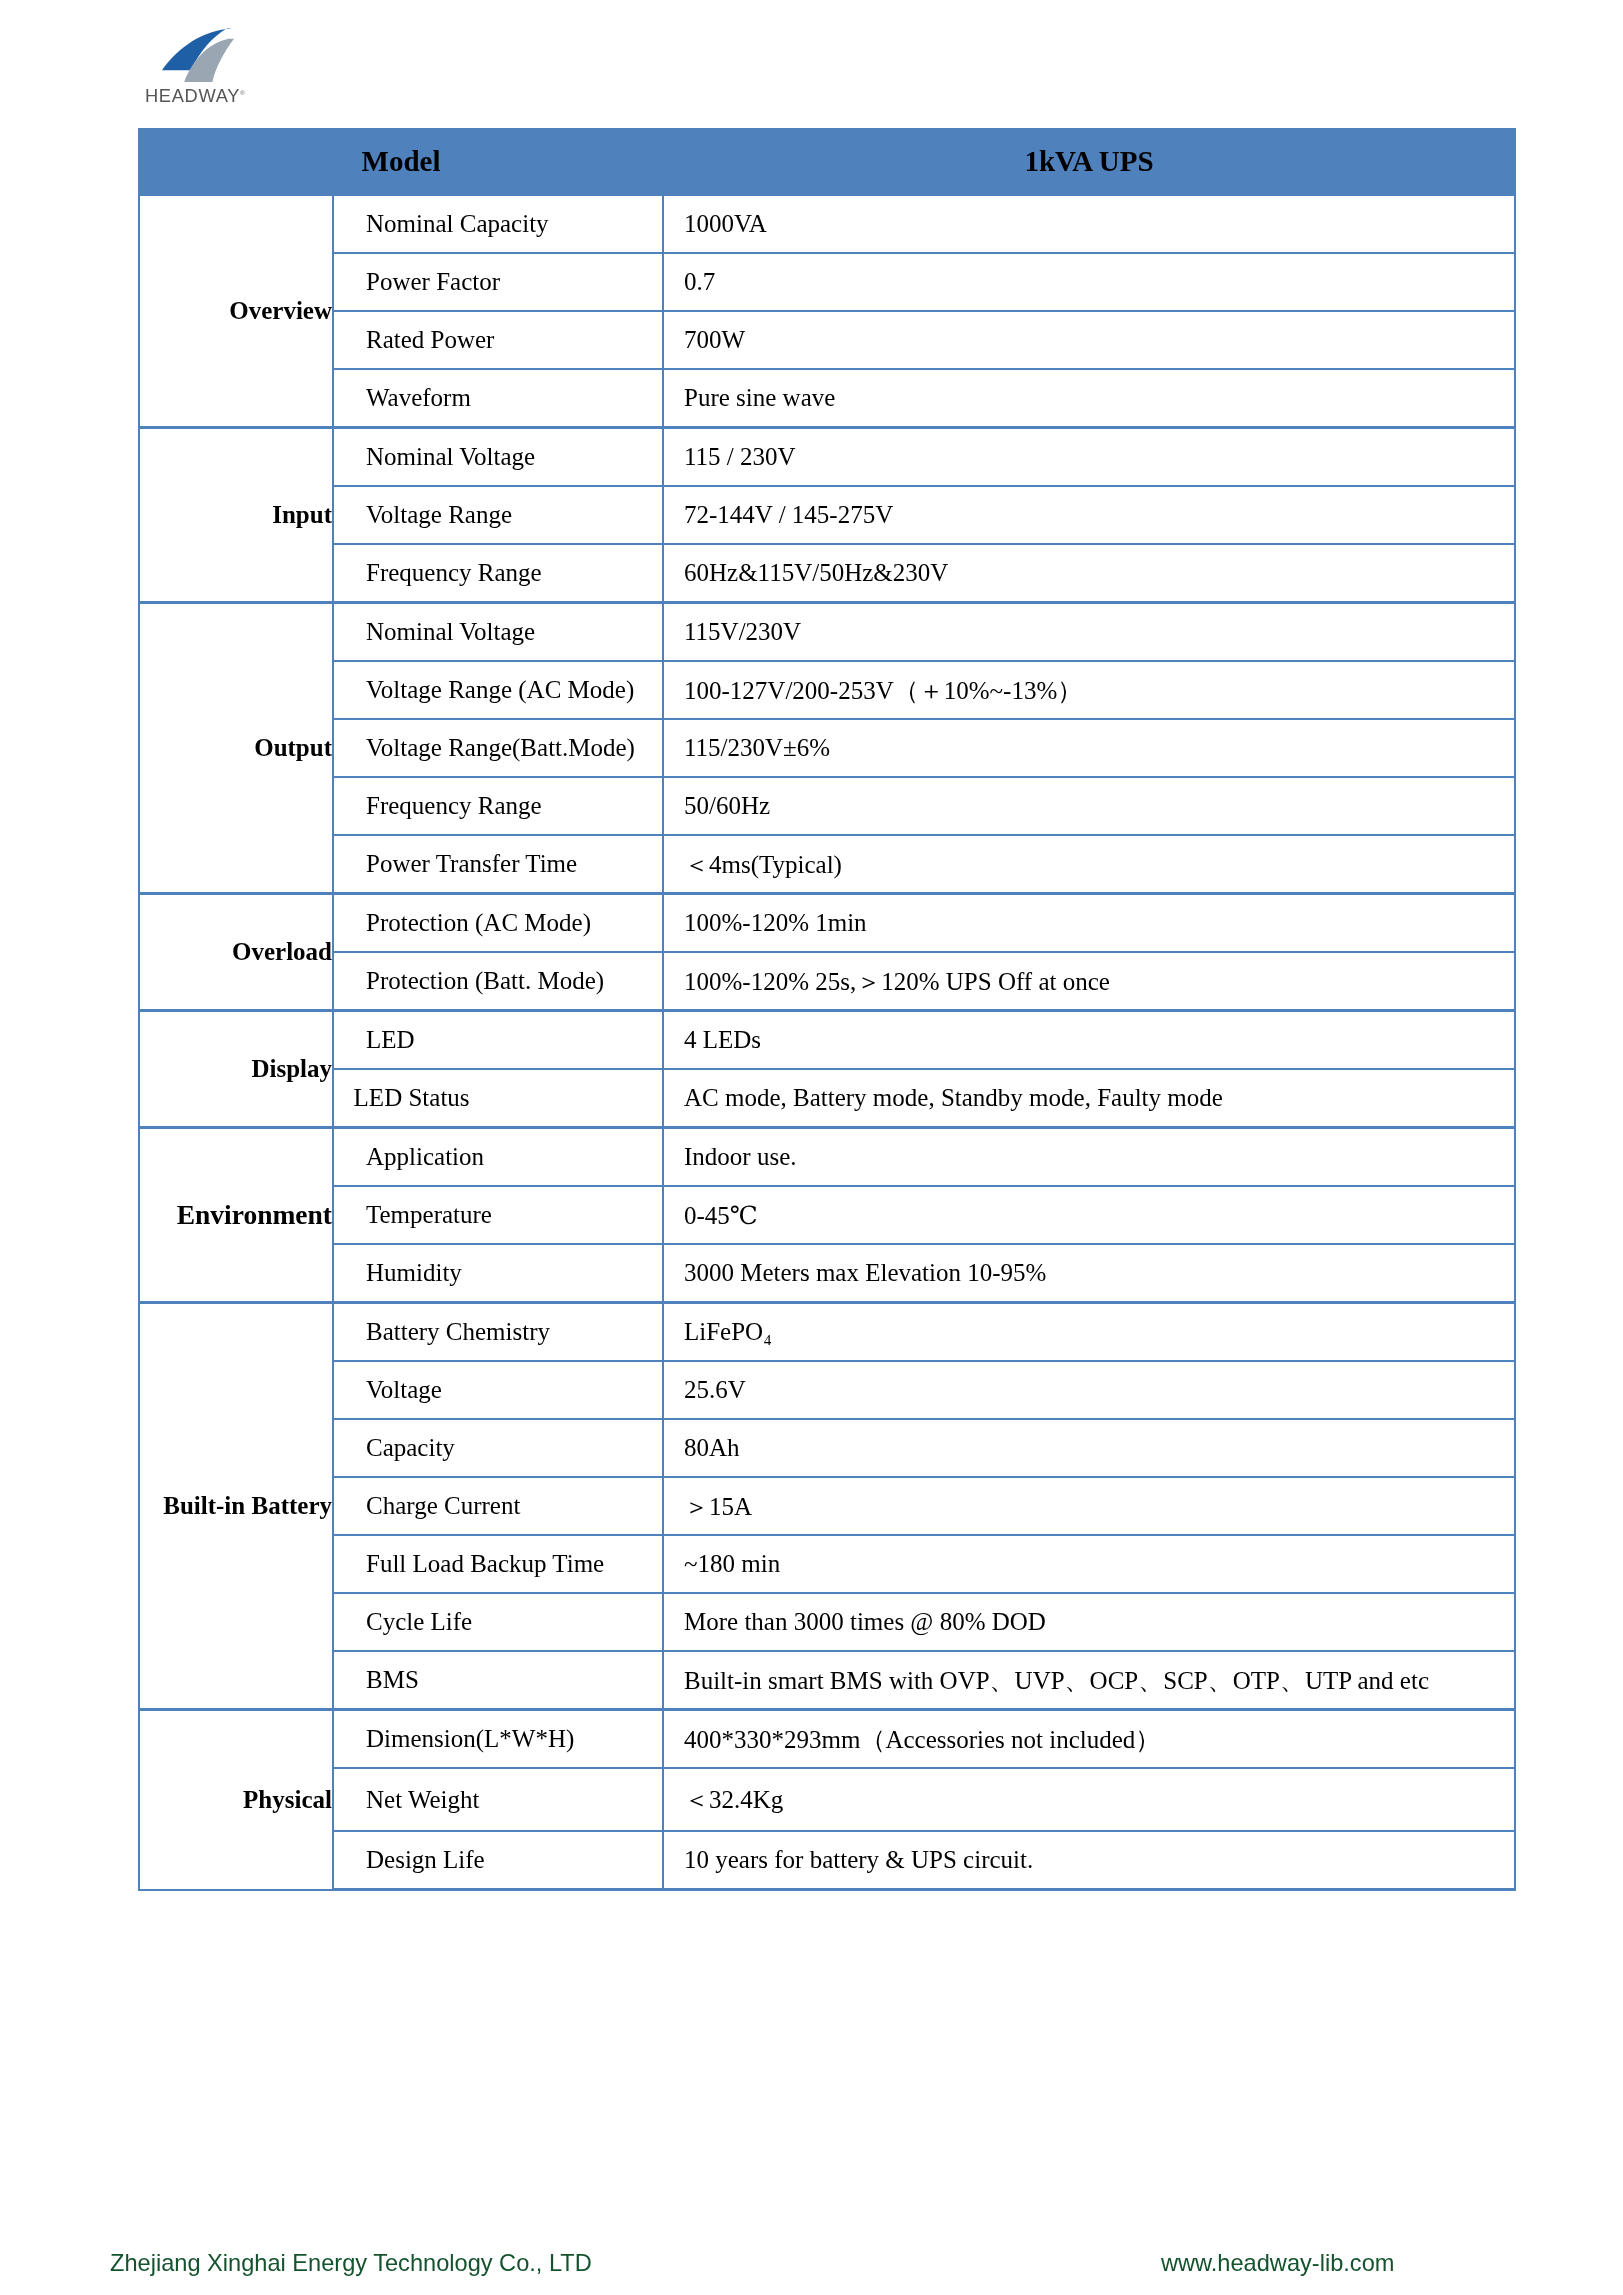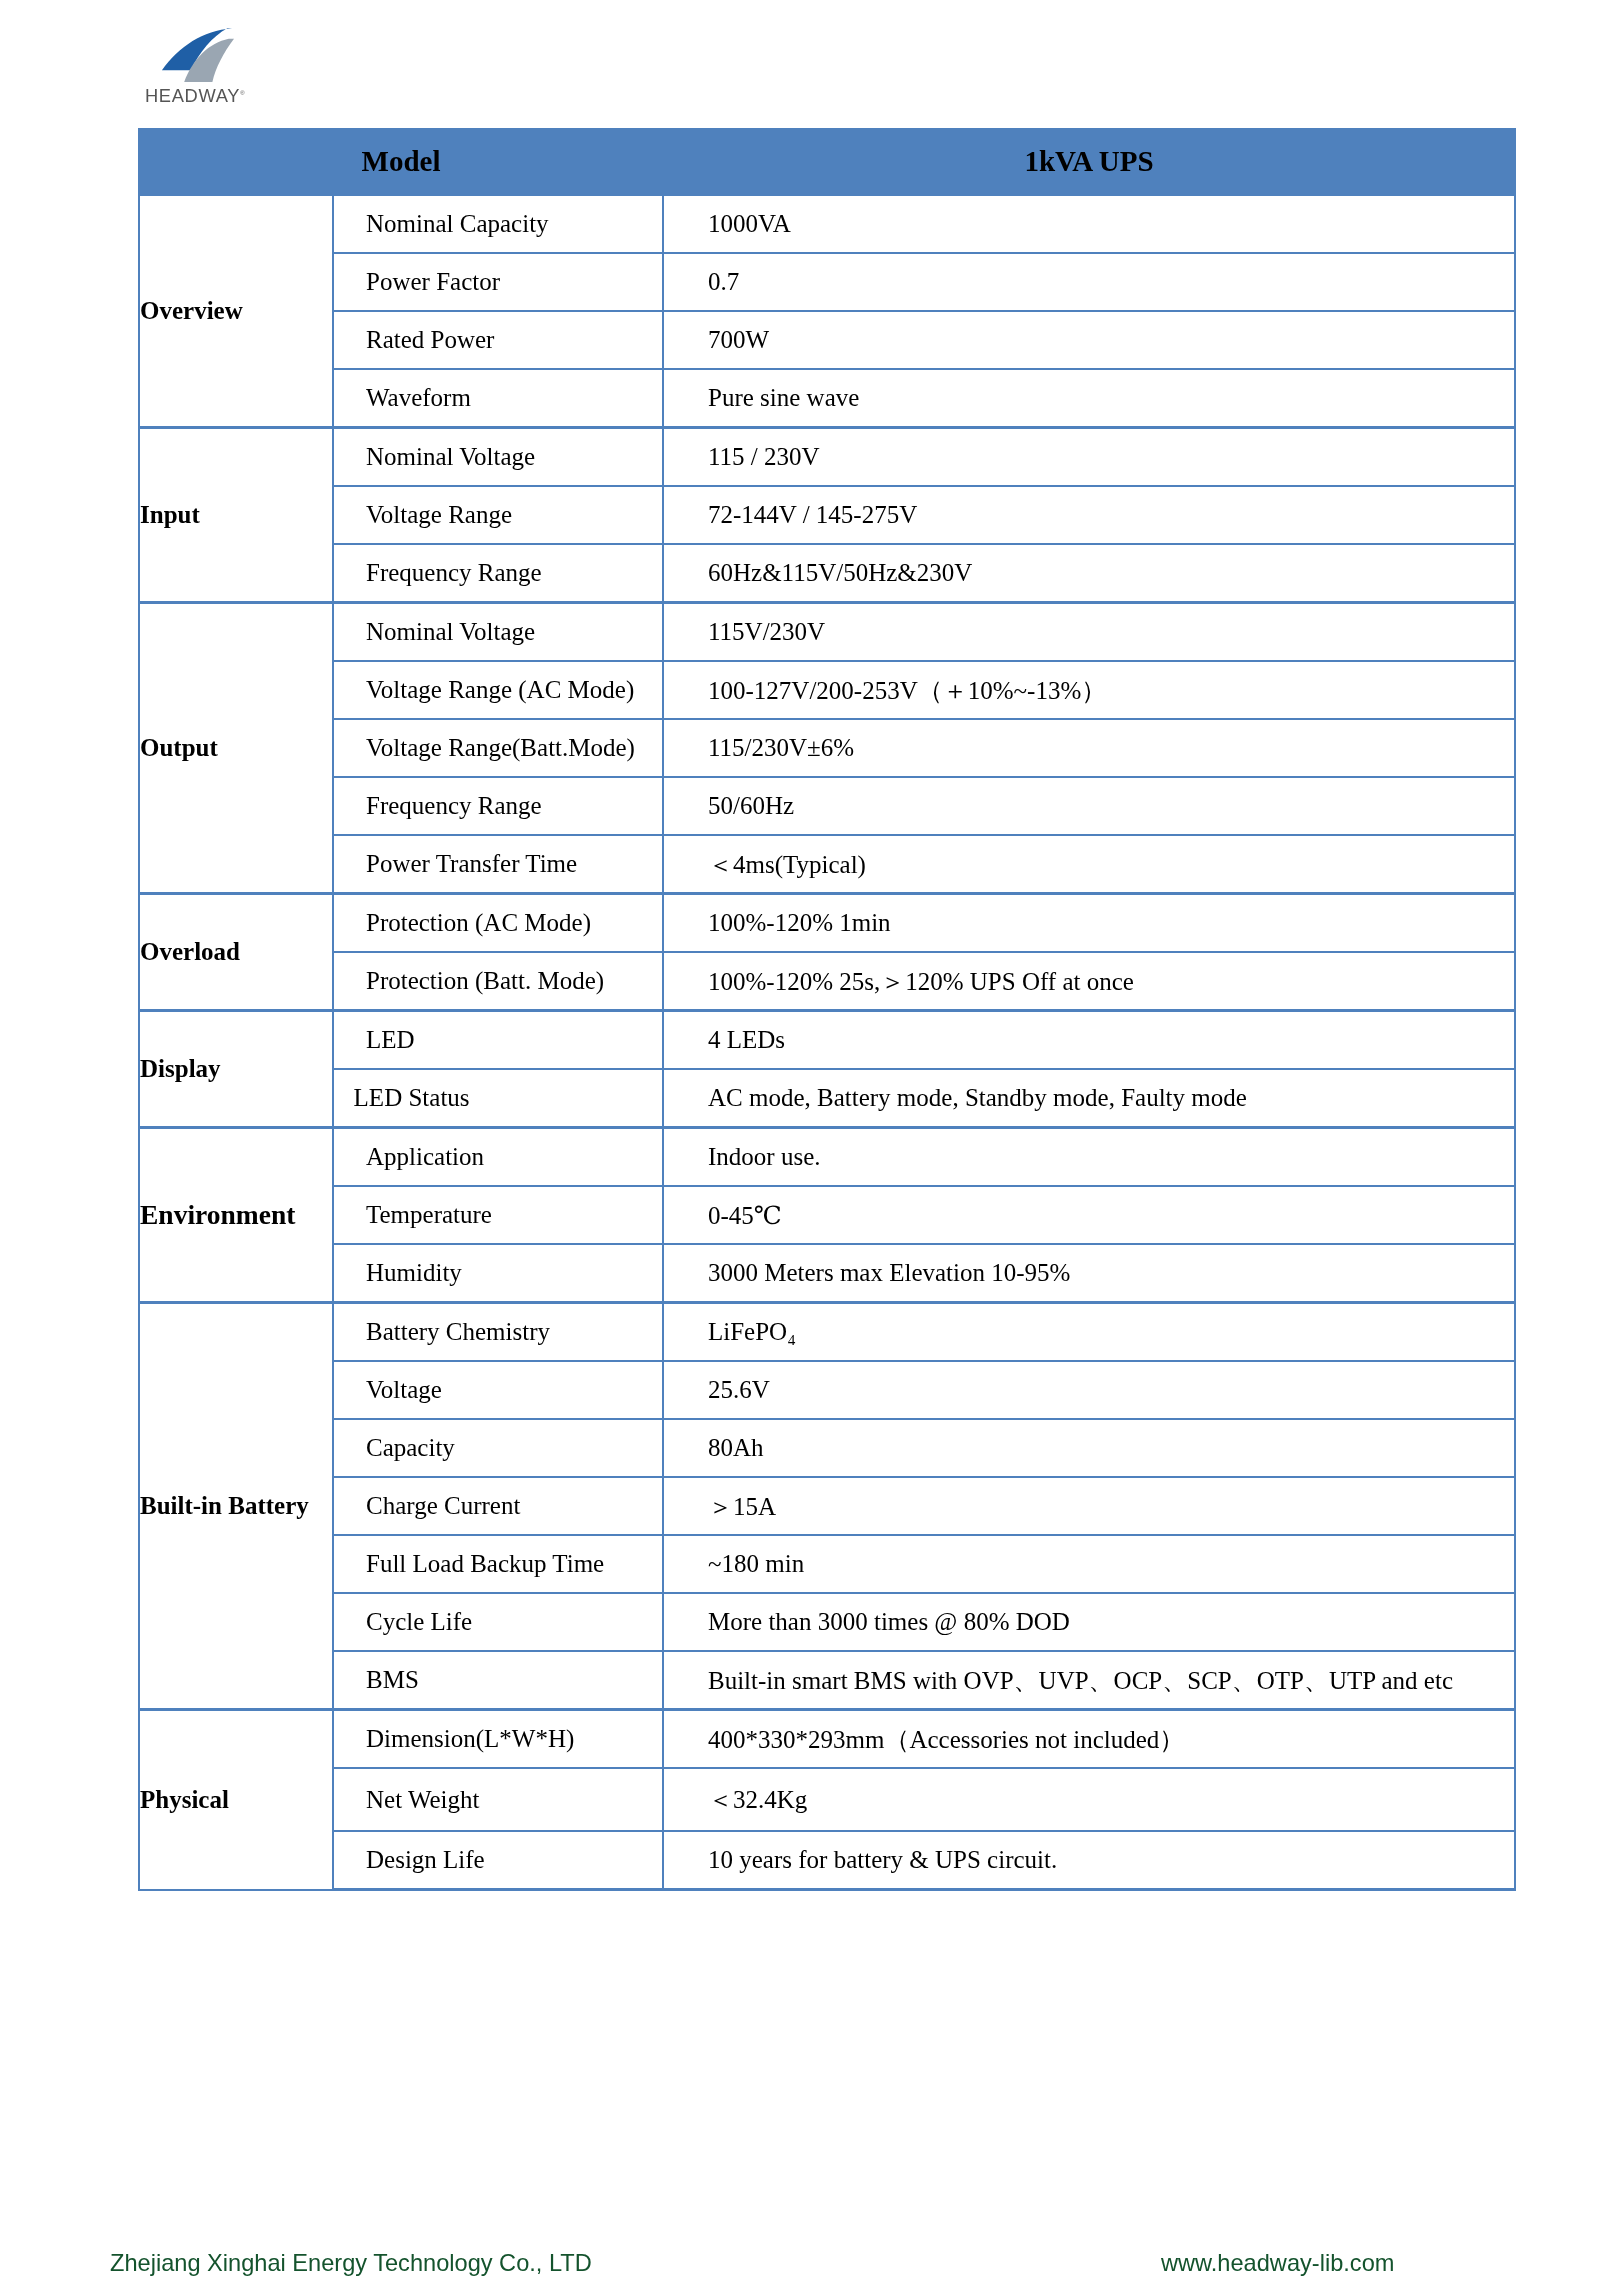--- a/index.html
+++ b/index.html
@@ -26,26 +26,26 @@
   table.spec th {
     background: #4f81bd; height: 63px; font-size: 29px; font-weight: bold;
     text-align: center; border: 2px solid #4f81bd; padding: 0;
   }
   table.spec td {
     border: 2px solid #4f81bd; font-size: 25px; height: 56px; padding: 0;
     vertical-align: middle;
   }
   table.spec tr.group-start td { border-top-width: 3.9px; }
   table.spec td.group {
-    text-align: left; font-weight: bold; font-size: 25px;
+    text-align: right; font-weight: bold; font-size: 25px;
     border-left-width: 2px;
   }
   table.spec td.param { padding-left: 32px; white-space: nowrap; }
   table.spec td.param.shift { padding-left: 19.6px; }
-  table.spec td.value { padding-left: 44px; white-space: nowrap; }
+  table.spec td.value { padding-left: 20px; white-space: nowrap; }
   table.spec tr.tall td { height: 61px; }
   table.spec tbody tr:last-child td { border-bottom-width: 3.9px; }
   .group-env { font-size: 27.5px !important; }
 
   .footer {
     position: absolute; top: 2250px;
     font-family: "Liberation Sans", "DejaVu Sans", sans-serif;
     font-size: 23.6px; color: #14532d;
   }
   .footer.left { left: 110px; }

